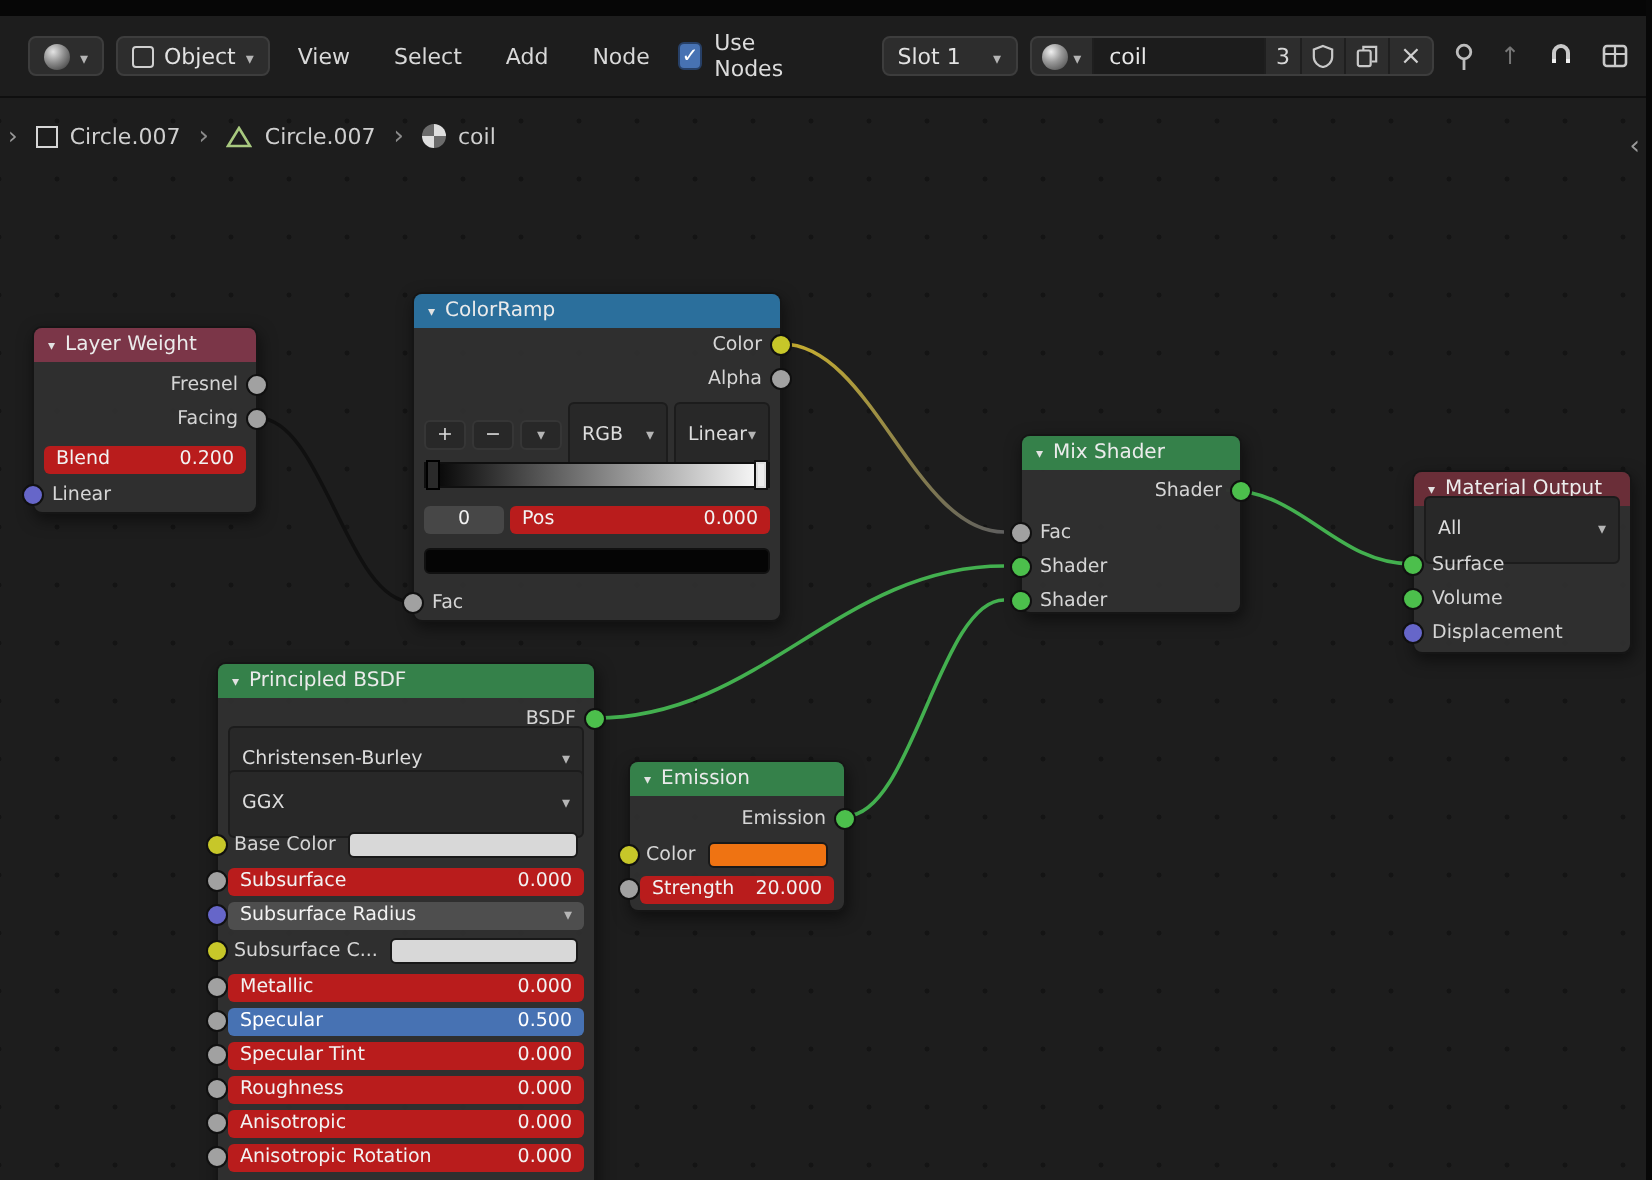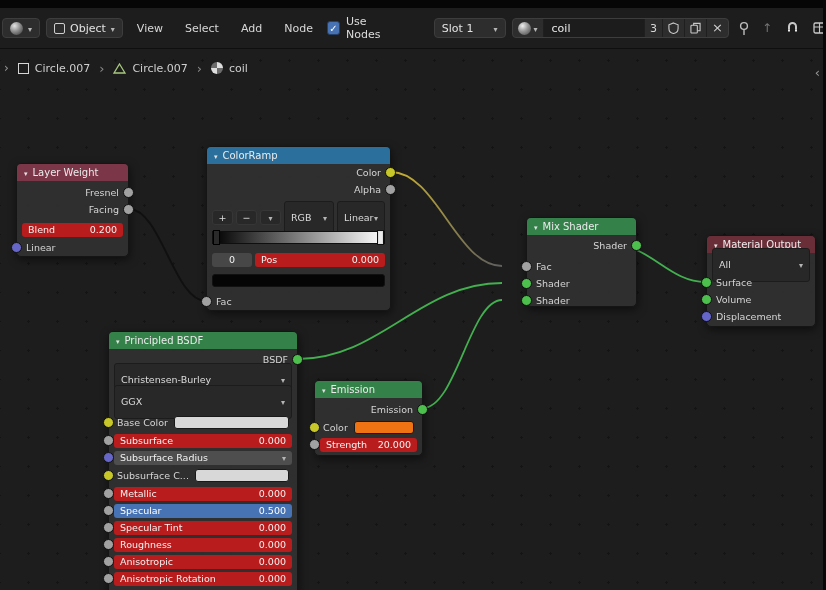--- a/index.html
+++ b/index.html
@@ -10,21 +10,21 @@
     font-family: "DejaVu Sans", sans-serif;
     color: #d5d5d5;
     -webkit-font-smoothing: antialiased;
   }
   
   .topstrip { position:absolute; top:0; left:0; right:0; height:8px; background:#060606; z-index:20; }
   .right-edge { position:absolute; top:0; right:0; width:3px; height:100%; background:#080808; z-index:30; }
   .header {
     position:absolute; top:8px; left:0; right:0; height:41px;
     background:#1d1d1d; border-bottom:1px solid #0f0f0f;
-    display:flex; align-items:center; padding:0 2px; gap:6px;
+    display:flex; align-items:center; padding:0 14px; gap:6px;
     font-size:11px; color:#dcdcdc; z-index:25;
   }
   .hbtn {
     height:20px; display:flex; align-items:center; gap:5px;
     background:#2d2d2d; border:1px solid #3d3d3d; border-radius:4px; padding:0 7px;
     color:#e2e2e2; white-space:nowrap;
   }
   .menu { padding:0 8px; color:#d8d8d8; }
   .chev::before { content:"▾"; font-size:8px; color:#b5b5b5; line-height:1; }
   .checkbox { width:14px; height:14px; background:#4772b3; border:1px solid #274067; border-radius:3px;
@@ -285,21 +285,21 @@
       <span>0.000</span>
     </div>
   </div>
   <div class="cswatch"></div>
   <div class="row" style="margin-top:6px">
     <span class="sock in gray"></span>
     <span>Fac</span>
   </div>
 </div>
 
-<div class="node" style="left:526px;top:217px;width:111px;height:90px">
+<div class="node" style="left:510px;top:217px;width:111px;height:90px">
   <div class="nhead" style="background:#35814a">
     <span class="chev"></span>
     <span>Mix Shader</span>
   </div>
   <div class="row r" style="margin-top:2px">
     <span>Shader</span>
     <span class="sock out green"></span>
   </div>
   <div class="row" style="margin-top:4px">
     <span class="sock in gray"></span>

